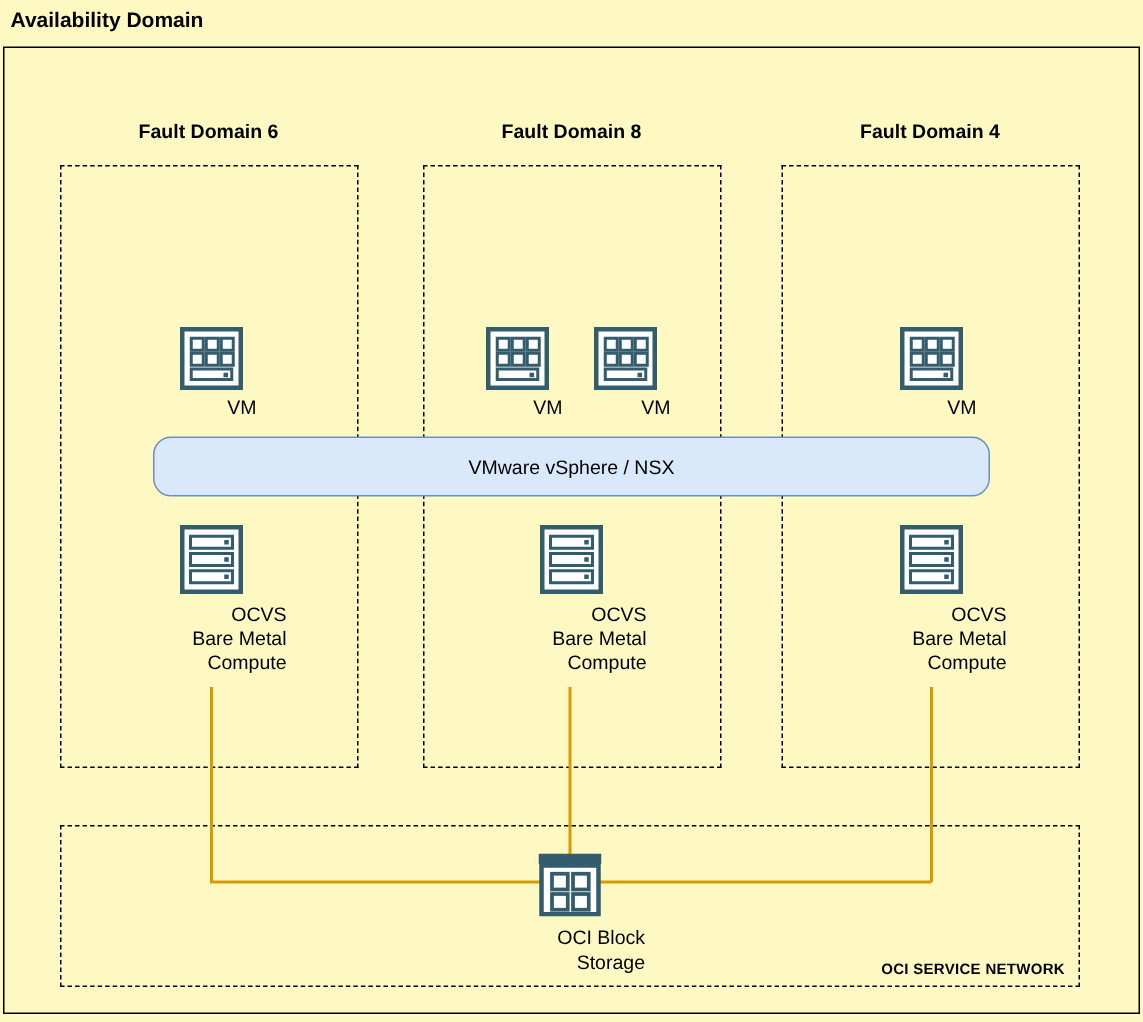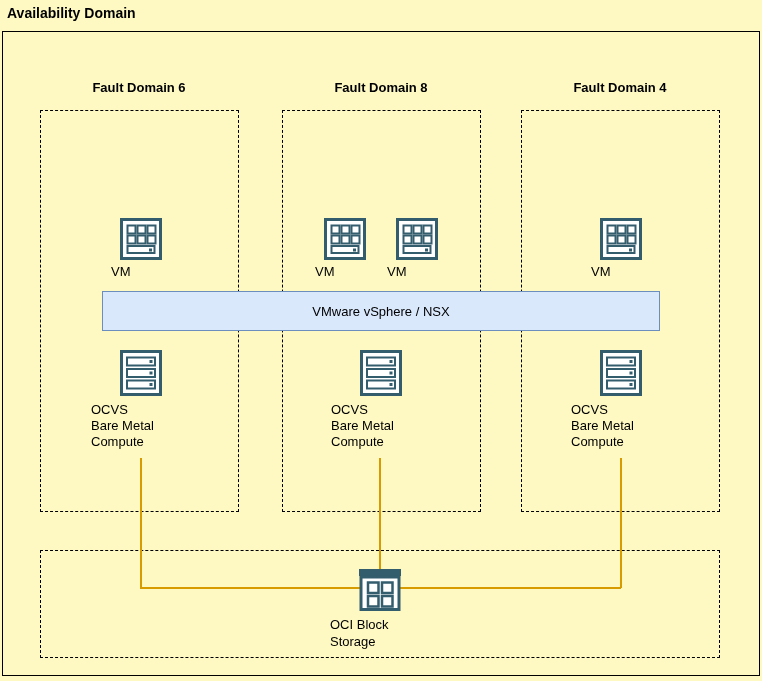--- a/index.html
+++ b/index.html
@@ -6,25 +6,25 @@
   html,body { background:#fff; }
   body { font-family:"Liberation Sans", sans-serif; color:#000; }
   .canvas { position:relative; width:762px; height:681px; background:#fef9c3; overflow:hidden; }
   .abs { position:absolute; }
   .title { left:7px; top:5px; font-size:14px; font-weight:bold; white-space:nowrap; }
   .outer-box { left:2px; top:31px; width:758px; height:645px; border:1px solid #000; z-index:0; }
   .fd-label { top:80px; width:200px; text-align:center; font-weight:bold; font-size:13px; z-index:1; }
   .fd-box { top:110px; width:199px; height:402px; border:1px dashed #000; z-index:0; }
   .banner { left:102px; top:291px; width:558px; height:40px;
             background:var(--banner-fill,#dae8fc); border:1px solid var(--banner-border,#6c8ebf);
-            border-radius:0; display:flex; align-items:center; justify-content:center;
+            border-radius:12px; display:flex; align-items:center; justify-content:center;
             font-size:13px; z-index:3; }
   .icon { z-index:2; color:var(--icon-stroke,#335c6d); }
   .icon svg { display:block; width:100%; height:100%; }
-  .label { font-size:13px; text-align:left; z-index:2; }
+  .label { font-size:13px; text-align:right; z-index:2; }
   .multiline { white-space:pre-line; line-height:16px; }
   .storage-label { line-height:17px; }
   .conn { background:var(--connector,#d79b00); z-index:1; }
   .sn-box { left:40px; top:550px; width:680px; height:108px; border:1px dashed #000; z-index:0; }
   .sn-label { top:641px; left:400px; width:310px; text-align:right; font-size:10px;
               font-weight:bold; letter-spacing:0.2px; z-index:1; }
 </style>
 </head>
 <body>
 
@@ -167,20 +167,21 @@
 Bare Metal
 Compute</div>
   <div class="abs label multiline" style="left:331px; top:402px; width:100px;">OCVS
 Bare Metal
 Compute</div>
   <div class="abs label multiline" style="left:571px; top:402px; width:100px;">OCVS
 Bare Metal
 Compute</div>
 
   <div class="abs sn-box"></div>
+  <div class="abs sn-label">OCI SERVICE NETWORK</div>
 
   <div class="abs icon" style="left:359px; top:569px; width:42px; height:42px;">
     <svg viewBox="0 0 42 42" fill="none">
         <rect x="0.5" y="0.5" width="41" height="6" fill="currentColor" stroke="currentColor" stroke-width="1"></rect>
         <rect x="2" y="8" width="38" height="32.5" fill="#fff" stroke="currentColor" stroke-width="3"></rect>
         <g stroke="currentColor" stroke-width="2.5" fill="#fff">
           <rect x="9" y="13.5" width="10.5" height="10.5"></rect>
           <rect x="23" y="13.5" width="10.5" height="10.5"></rect>
           <rect x="9" y="27" width="10.5" height="10.5"></rect>
           <rect x="23" y="27" width="10.5" height="10.5"></rect>

